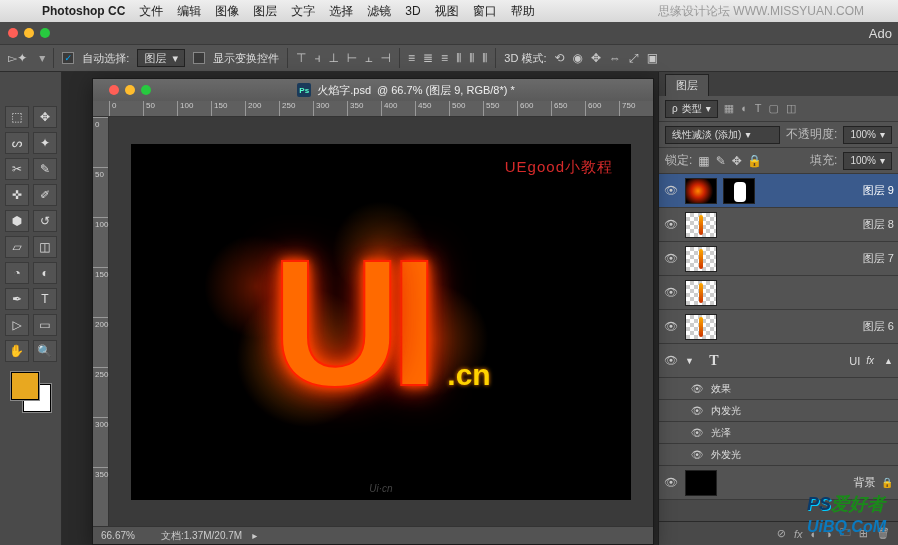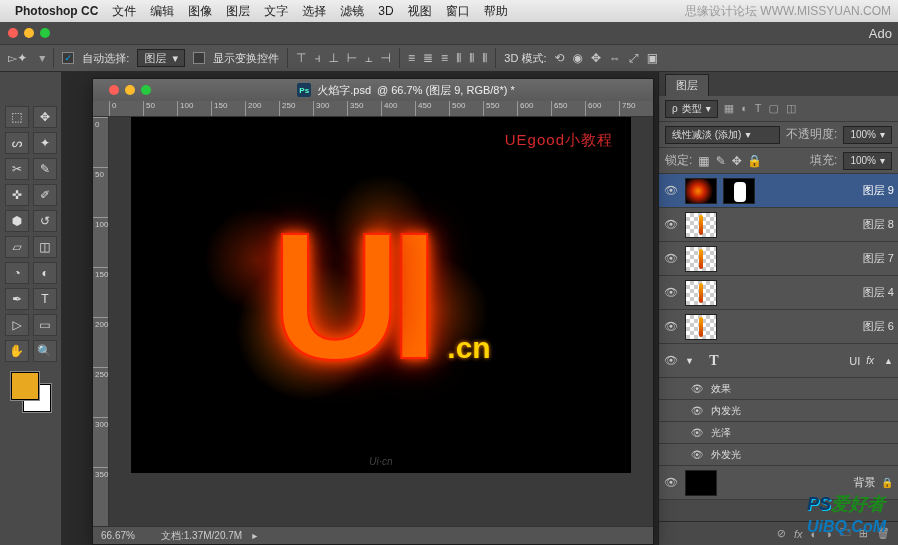--- a/index.html
+++ b/index.html
@@ -1,19 +1,19 @@
 <!DOCTYPE html>
 <html><head>
 <meta charset="utf-8">
 <style>
 * { margin: 0; padding: 0; box-sizing: border-box; font-family: -apple-system, "Helvetica Neue", Arial, sans-serif; user-select: none; }
 body { width: 898px; height: 545px; background: #4a4a4a; overflow: hidden; position: relative; color: #ddd; font-size: 11px; }
 
 
-.menubar { height: 22px; background: linear-gradient(#eee,#d8d8d8); display: flex; align-items: center; padding: 0 1px; gap: 14px; color: #222; font-size: 12px; }
+.menubar { height: 22px; background: linear-gradient(#eee,#d8d8d8); display: flex; align-items: center; padding: 0 28px; gap: 14px; color: #222; font-size: 12px; }
 .apple-logo { font-size: 14px; font-weight: bold; }
 .menubar .app-name { font-weight: bold; }
 .menubar-spacer { flex: 1; }
 .menubar-right { font-size: 12px; color: #999; margin-right: 6px; }
 
 
 .mac-dots { display: flex; gap: 6px; padding: 6px 8px; }
 .mac-dots span { width: 10px; height: 10px; border-radius: 50%; }
 .mac-dots .r { background:#ff5f56; } .mac-dots .y { background:#ffbd2e; } .mac-dots .g { background:#27c93f; }
 
@@ -46,21 +46,21 @@
 
 .doc-window { position:absolute; top:6px; left:30px; right:4px; bottom:0; background:#535353; border:1px solid #1a1a1a; box-shadow:0 4px 20px rgba(0,0,0,0.4); display:flex; flex-direction:column; }
 .doc-titlebar { height:22px; background:linear-gradient(#6a6a6a,#5a5a5a); display:flex; align-items:center; padding:0 8px; gap:8px; }
 .doc-title { flex:1; text-align:center; color:#eee; font-size:11px; display:flex; gap:6px; justify-content:center; align-items:center; }
 .ps-badge { width:14px; height:14px; background:#1a3a5a; color:#5fc; font-size:8px; display:flex; align-items:center; justify-content:center; border-radius:2px; font-weight:bold; }
 .ruler-h { height:16px; background:#5f5f5f; border-bottom:1px solid #333; display:flex; font-size:8px; color:#ccc; padding-left:16px; overflow:hidden; }
 .ruler-h span { width:50px; border-left:1px solid #999; padding-left:2px; }
 .doc-body { flex:1; display:flex; }
 .ruler-v { width:16px; background:#5f5f5f; border-right:1px solid #333; display:flex; flex-direction:column; font-size:8px; color:#ccc; }
 .ruler-v span { height:50px; border-top:1px solid #999; padding-top:2px; padding-left:2px; }
-.canvas { flex:1; background:#3a3a3a; overflow:hidden; display:flex; align-items:flex-start; justify-content:center; }
+.canvas { flex:1; background:#3a3a3a; overflow:hidden; display:flex; align-items:center; justify-content:center; }
 .artboard { width:500px; height:356px; background:#000; position:relative; overflow:hidden; }
 .watermark-top { position:absolute; top:14px; right:18px; color:#d62a2a; font-size:15px; font-weight:500; letter-spacing:1px; }
 .fire-text-wrap { position:absolute; top:50%; left:50%; transform:translate(-50%,-50%); text-align:left; }
 .fire-U { font-size:180px; font-weight:900; font-family:"Arial Black",Arial; color:#ff6a00; text-shadow:0 0 6px #ff2200,0 0 14px #ff6600,0 0 26px #ff3300,0 0 40px #cc1100; -webkit-text-stroke:2px #ff2200; display:inline-block; filter:blur(0.3px); }
 .fire-I { font-size:180px; font-weight:900; font-family:"Arial Black",Arial; color:#ff6a00; text-shadow:0 0 6px #ff2200,0 0 14px #ff6600,0 0 26px #ff3300,0 0 40px #cc1100; -webkit-text-stroke:2px #ff2200; display:inline-block; margin-left:-12px; }
 .fire-cn { font-size:30px; font-weight:bold; color:#ffd400; text-shadow:0 0 4px #ff8800; margin-left:8px; }
 .flame-overlay { position:absolute; inset:0; background:
   radial-gradient(circle at 35% 60%, rgba(255,140,0,0.5) 0%, transparent 18%),
   radial-gradient(circle at 60% 55%, rgba(255,100,0,0.4) 0%, transparent 16%),
   radial-gradient(circle at 25% 40%, rgba(255,60,0,0.35) 0%, transparent 12%),
@@ -321,21 +321,20 @@
         <span class="layer-name">图层 8</span>
       </div>
       <div class="layer-row">
         <span class="eye">👁</span>
         <div class="thumb checker thumb-fire2"></div>
         <span class="layer-name">图层 7</span>
       </div>
       <div class="layer-row">
         <span class="eye">👁</span>
         <div class="thumb checker thumb-fire2"></div>
-        <span class="layer-name">图层 4</span>
       </div>
       <div class="layer-row">
         <span class="eye">👁</span>
         <div class="thumb checker thumb-fire2"></div>
         <span class="layer-name">图层 6</span>
       </div>
       <div class="layer-row">
         <span class="eye">👁</span>
         <span class="disclosure">▼</span>
         <div class="type-thumb">T</div>

